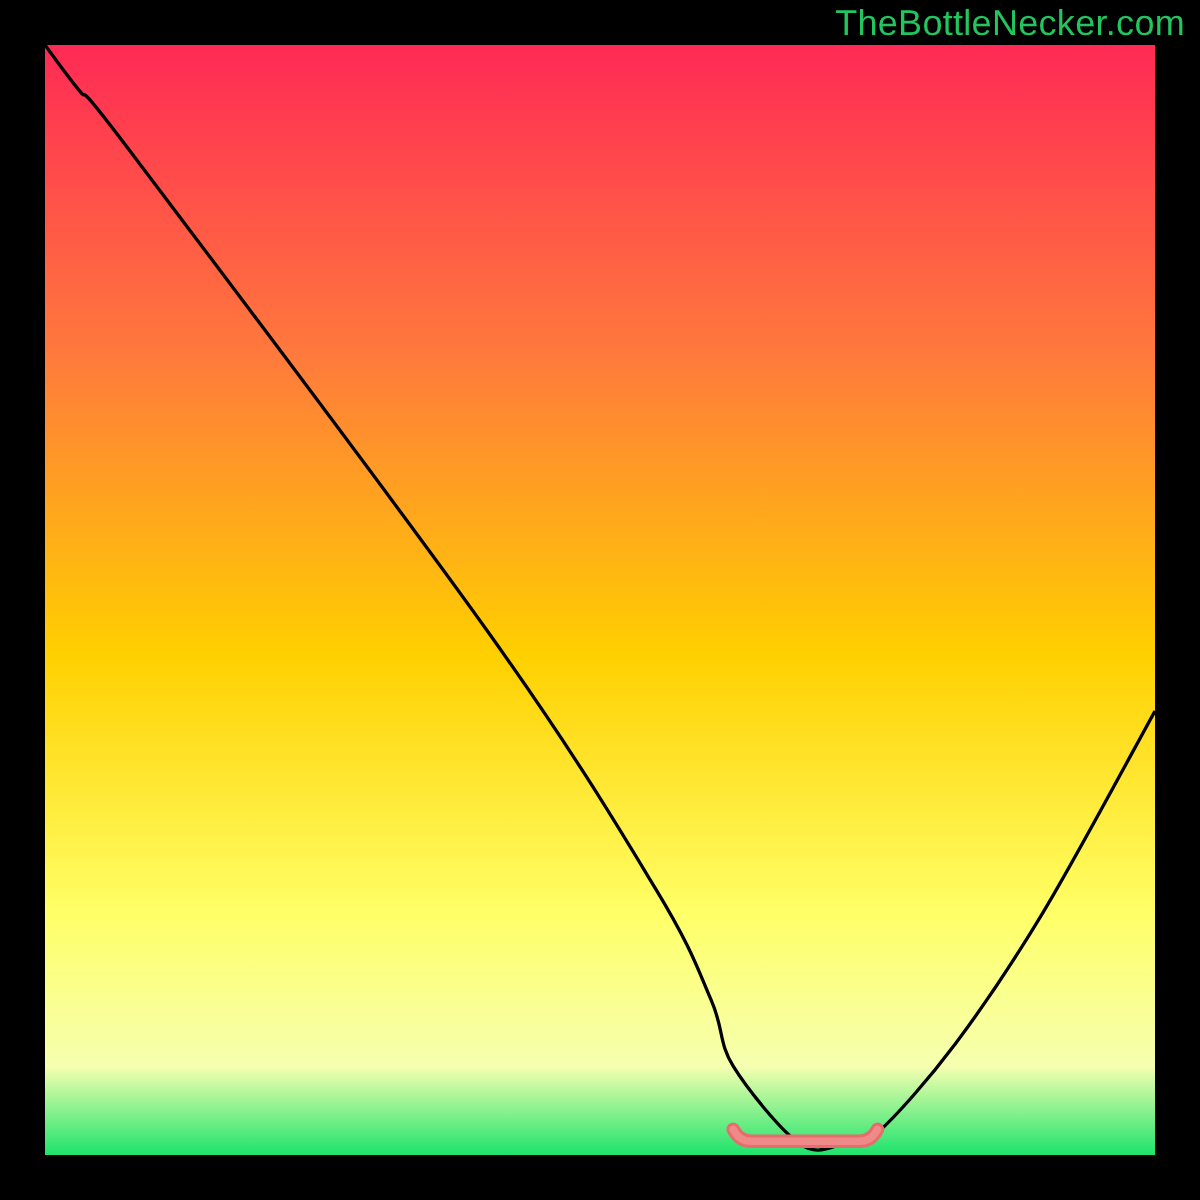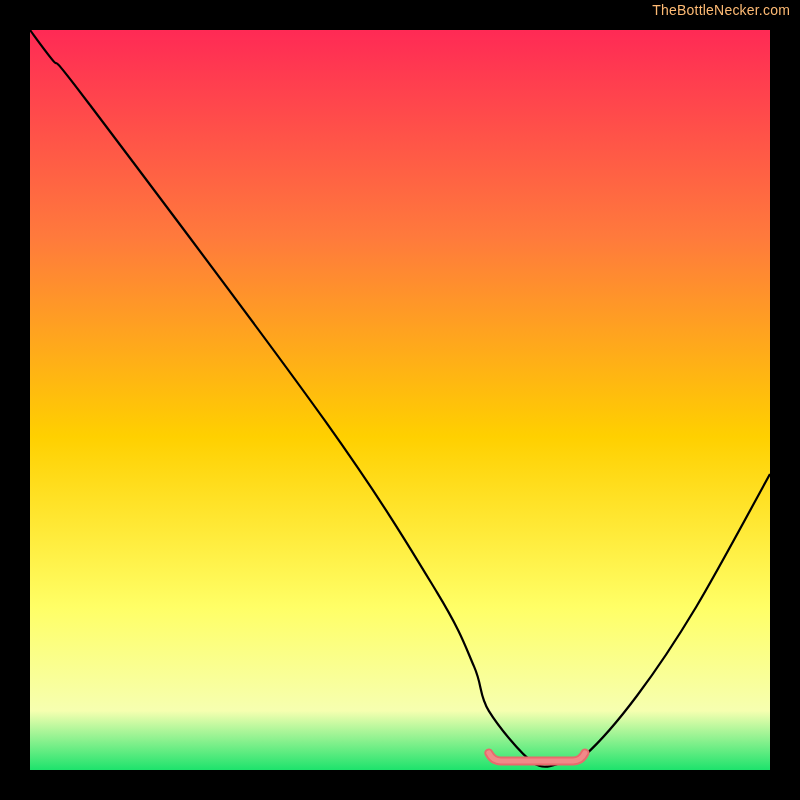--- a/index.html
+++ b/index.html
@@ -14,22 +14,22 @@
   .frame {
     position: relative;
     width: 800px;
     height: 800px;
     background: #000;
   }
   .watermark {
     position: absolute;
     top: 2px;
     right: 10px;
-    color: #fdba74;
-    font-size: 14px;
+    color: #22c55e;
+    font-size: 24px;
     font-weight: 500;
     letter-spacing: 0.2px;
     user-select: none;
   }
   .plot {
     position: absolute;
     left: 30px;
     top: 30px;
     width: 740px;
     height: 740px;

